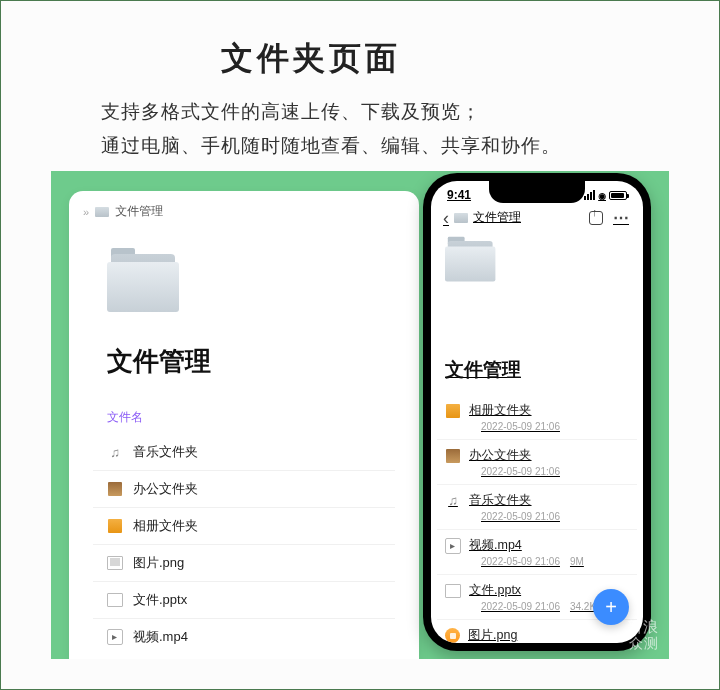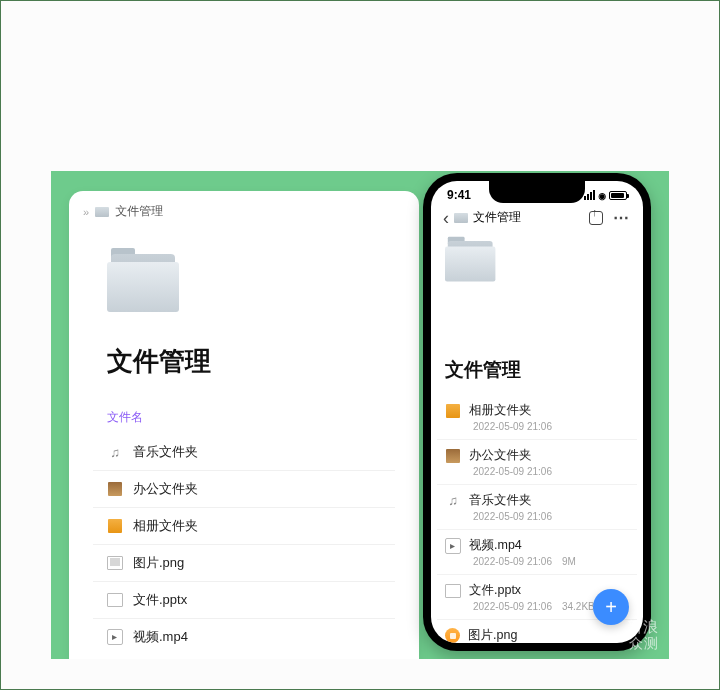--- a/index.html
+++ b/index.html
@@ -32,21 +32,21 @@
   .ic-png { position:relative; }
   .ic-png::before { content:""; position:absolute; inset:1px 0; background:#fff; border:1px solid #bbb; border-radius:1px;}
   .ic-png::after { content:""; position:absolute; left:3px; top:3px; width:10px; height:8px; background:#d7d7d7;}
   .ic-pptx { position:relative; }
   .ic-pptx::before { content:""; position:absolute; inset:1px 0; background:#fff; border:1px solid #bbb; border-radius:1px;}
   .ic-mp4 { position:relative; }
   .ic-mp4::before { content:"▸"; color:#666; font-size:10px; position:absolute; left:4px; top:1px;}
   .ic-mp4 { border:1px solid #bbb; border-radius:2px; background:#fff; }
   
   .phone { position:absolute; right:18px; top:2px; width:228px; height:478px; background:#000; border-radius:34px; padding:8px; box-shadow: 0 6px 16px rgba(0,0,0,0.25);}
-  .screen { width:100%; height:100%; background:#fff; border-radius:26px; overflow:hidden; position:relative; }
+  .screen { width:100%; height:100%; background:#fff; border-radius:26px; overflow:hidden; position:relative;text-decoration:underline; }
   .notch { position:absolute; top:0; left:50%; transform:translateX(-50%); width:96px; height:22px; background:#000; border-radius: 0 0 14px 14px; z-index:5;}
   .status { display:flex; justify-content:space-between; align-items:center; padding:7px 16px 2px; font-size:12px; font-weight:600;}
   .sig { display:flex; align-items:center; gap:3px; }
   .bars { display:flex; align-items:flex-end; gap:1px; }
   .bars span { width:2px; background:#000; display:block; }
   .bars span:nth-child(1){height:4px;} .bars span:nth-child(2){height:6px;} .bars span:nth-child(3){height:8px;} .bars span:nth-child(4){height:10px;}
   .wifi::before { content:"◉"; font-size:9px; color:#000;}
   .batt { width:18px; height:9px; border:1px solid #000; border-radius:2px; position:relative; }
   .batt::after { content:""; position:absolute; right:-3px; top:2px; width:2px; height:4px; background:#000; border-radius:0 1px 1px 0;}
   .batt i { position:absolute; left:1px; top:1px; bottom:1px; width:13px; background:#000; border-radius:1px;}
@@ -55,33 +55,40 @@
   .back-arrow::before { content:"‹"; font-size:18px; color:#444; line-height:1; }
   .share-icon { width:14px; height:14px; border:1.2px solid #444; border-radius:3px; position:relative; }
   .share-icon::after { content:"↑"; position:absolute; left:2px; top:-6px; font-size:11px; color:#444;}
   .more-icon::before { content:"⋯"; font-size:16px; color:#444; font-weight:700;}
   .p-folder { margin:8px 0 0 14px; transform:scale(0.7); transform-origin: top left; }
   .p-title { font-size:19px; font-weight:700; margin: 52px 0 0 14px; color:#111;}
   .p-list { margin: 12px 6px 0 6px; }
   .p-row { padding: 7px 8px; border-top:1px solid #f2f2f2; }
   .p-row:first-child { border-top:none;}
   .p-row-top { display:flex; align-items:center; gap:8px; font-size:12.5px; color:#222;}
-  .p-meta { font-size:10px; color:#a2a2a2; margin-left:28px; margin-top:2px; display:flex; gap:10px;}
+  .p-meta { font-size:10px; color:#a2a2a2; margin-left:36px; margin-top:2px; display:flex; gap:10px;}
   .ic-pic-o { width:15px; height:15px; border-radius:50%; background:linear-gradient(#ffb347,#ff9a1f); display:flex; align-items:center; justify-content:center;}
   .ic-pic-o::after { content:""; width:6px; height:6px; background:rgba(255,255,255,0.85); border-radius:1px;}
   .fab { position:absolute; right:14px; bottom:18px; width:36px; height:36px; border-radius:50%; background:#3b8cff; display:flex; align-items:center; justify-content:center; box-shadow:0 3px 8px rgba(0,0,0,0.2);}
   .fab::before { content:"+"; color:#fff; font-size:20px; font-weight:300;}
   .watermark { position:absolute; right:10px; bottom:8px; font-size:15px; color:rgba(255,255,255,0.65); font-weight:500; text-align:right; line-height:1.1;letter-spacing:1px;}
   .watermark small{font-size:14px; display:block;}
   .pbar-right { display:flex; align-items:center; gap:10px;}
 </style>
 </head>
 <body>
 
 <div class="frame">
+  <div class="header">
+    <div class="title-h">文件夹页面</div>
+    <div class="desc">
+      <div>支持多格式文件的高速上传、下载及预览；</div>
+      <div>通过电脑、手机随时随地查看、编辑、共享和协作。</div>
+    </div>
+  </div>
 
   <div class="stage">
 
     <div class="desktop">
       <div class="crumbs">
         <span class="chev">»</span>
         <span class="mini-fold"></span>
         <span>文件管理</span>
       </div>
       <div class="big-folder">

